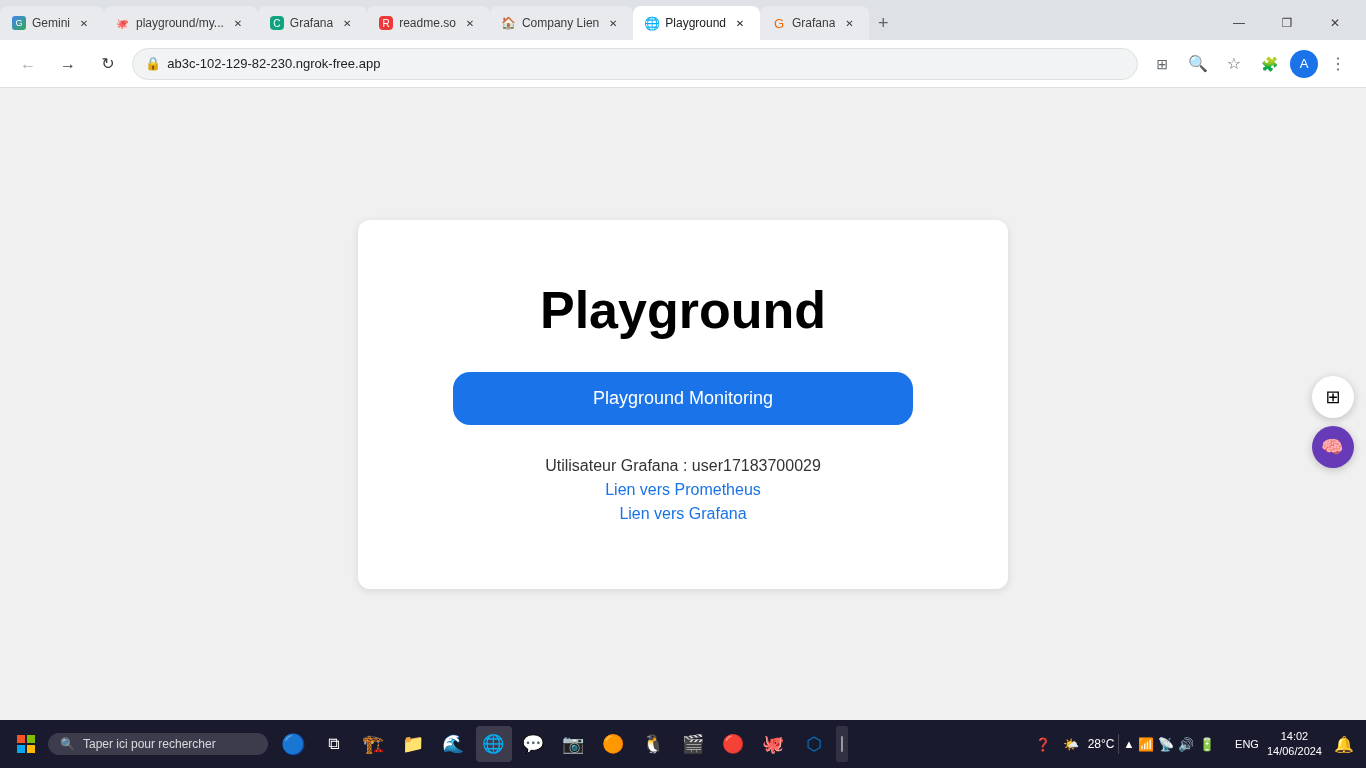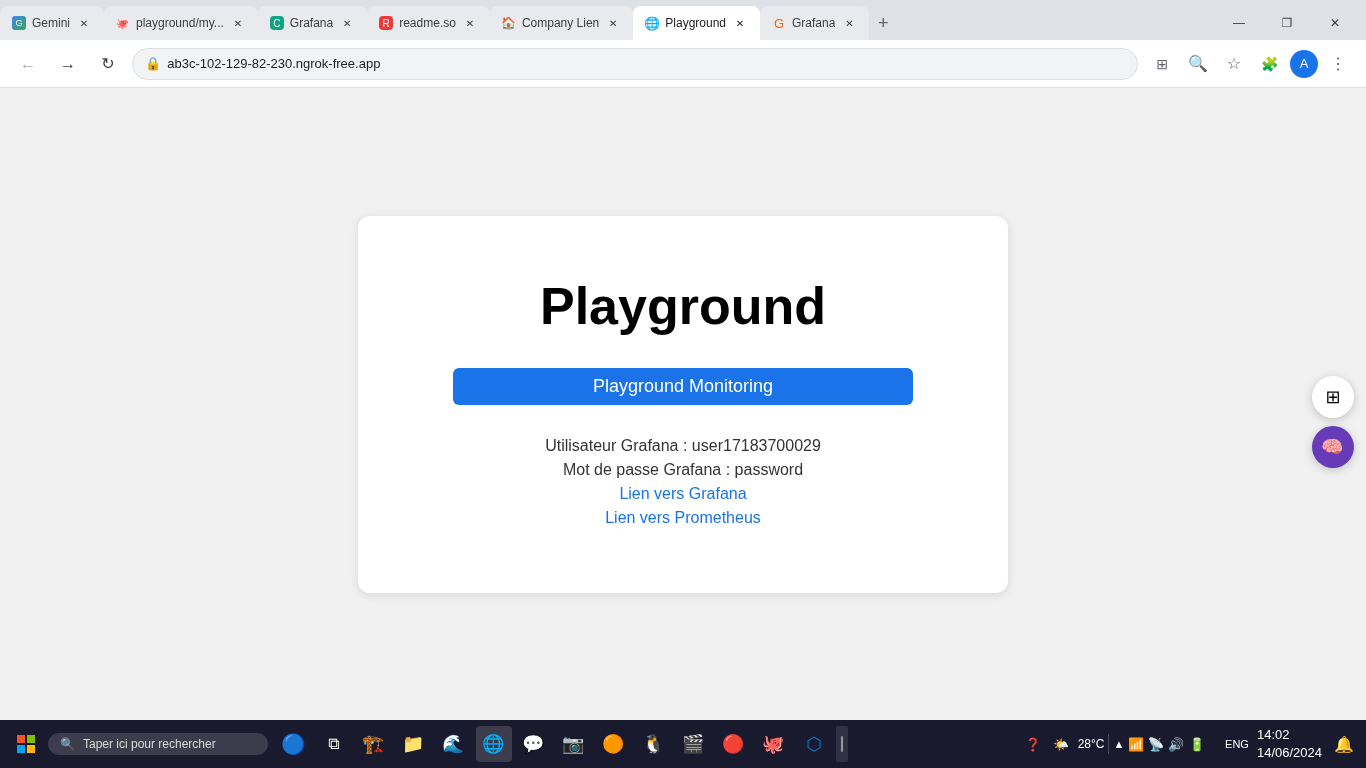--- a/index.html
+++ b/index.html
@@ -149,22 +149,22 @@
     .page-title {
       font-size: 52px;
       font-weight: 700;
       color: #000;
       margin-bottom: 32px;
     }
     .monitoring-btn {
       background: #1a73e8;
       color: white;
       border: none;
-      border-radius: 6px;
-      padding: 8px 60px;
+      border-radius: 17px;
+      padding: 16px 60px;
       font-size: 18px;
       cursor: pointer;
       margin-bottom: 32px;
       display: inline-block;
       width: 100%;
       max-width: 460px;
     }
     .info-text {
       font-size: 16px;
       color: #333;
@@ -225,23 +225,23 @@
       margin-left: auto;
       display: flex;
       align-items: center;
       gap: 8px;
       font-size: 11px;
     }
     .taskbar-system-icons {
       display: flex; align-items: center; gap: 4px;
     }
     .taskbar-datetime {
-      text-align: left;
+      text-align: center;
       line-height: 1.4;
-      font-size: 13px;
+      font-size: 11px;
     }
     .taskbar-notif {
       width: 28px; height: 28px;
       display: flex; align-items: center; justify-content: center;
       cursor: pointer;
       font-size: 16px;
     }
 
     
     .sidebar-float {
@@ -343,23 +343,22 @@
       <div class="profile-btn">A</div>
       <div class="toolbar-icon-btn">⋮</div>
     </div>
   </div>
 
   <div class="page-content">
     <div class="card">
       <div class="page-title">Playground</div>
       <button class="monitoring-btn">Playground Monitoring</button>
       <div class="info-text">Utilisateur Grafana : user17183700029</div>
-      <div class="info-text">Mot de passe Grafana : password</div>
+      <a class="link-text">Lien vers Prometheus</a>
       <a class="link-text">Lien vers Grafana</a>
-      <a class="link-text">Lien vers Prometheus</a>
     </div>
   </div>
 
   <div class="taskbar">
 
     <div class="taskbar-start">
       <svg width="18" height="18" viewBox="0 0 18 18">
         <rect x="0" y="0" width="8" height="8" fill="#f35325"></rect>
         <rect x="10" y="0" width="8" height="8" fill="#81bc06"></rect>
         <rect x="0" y="10" width="8" height="8" fill="#05a6f0"></rect>

